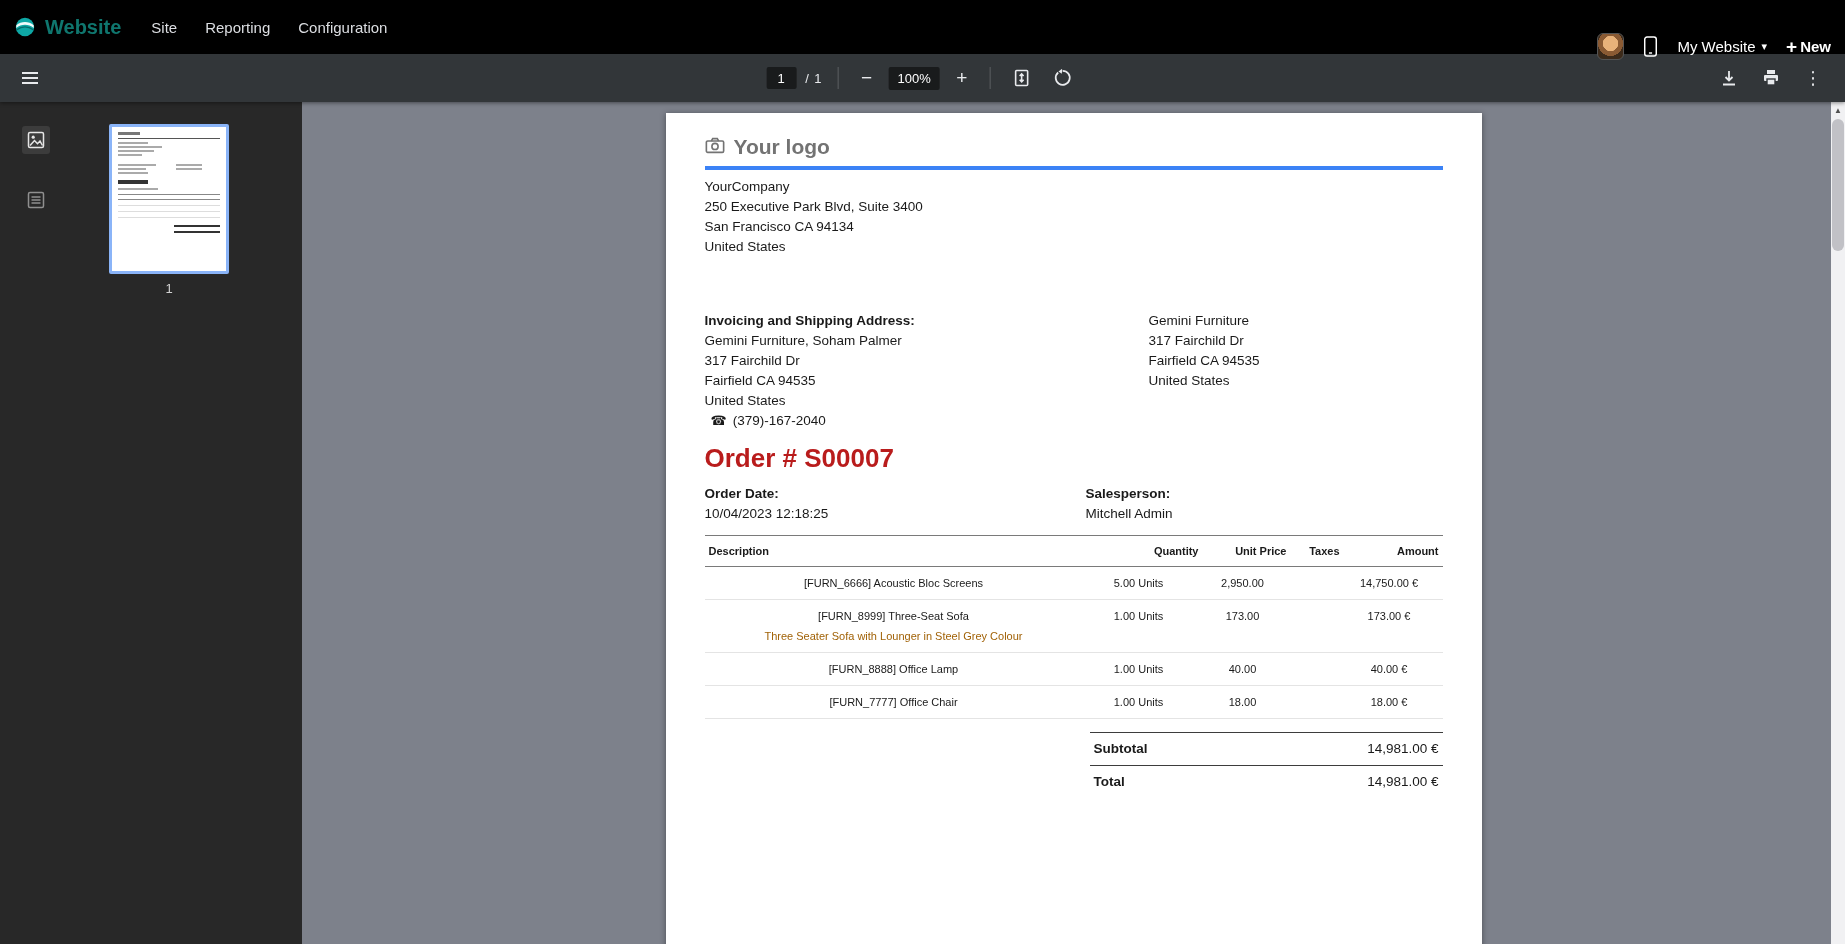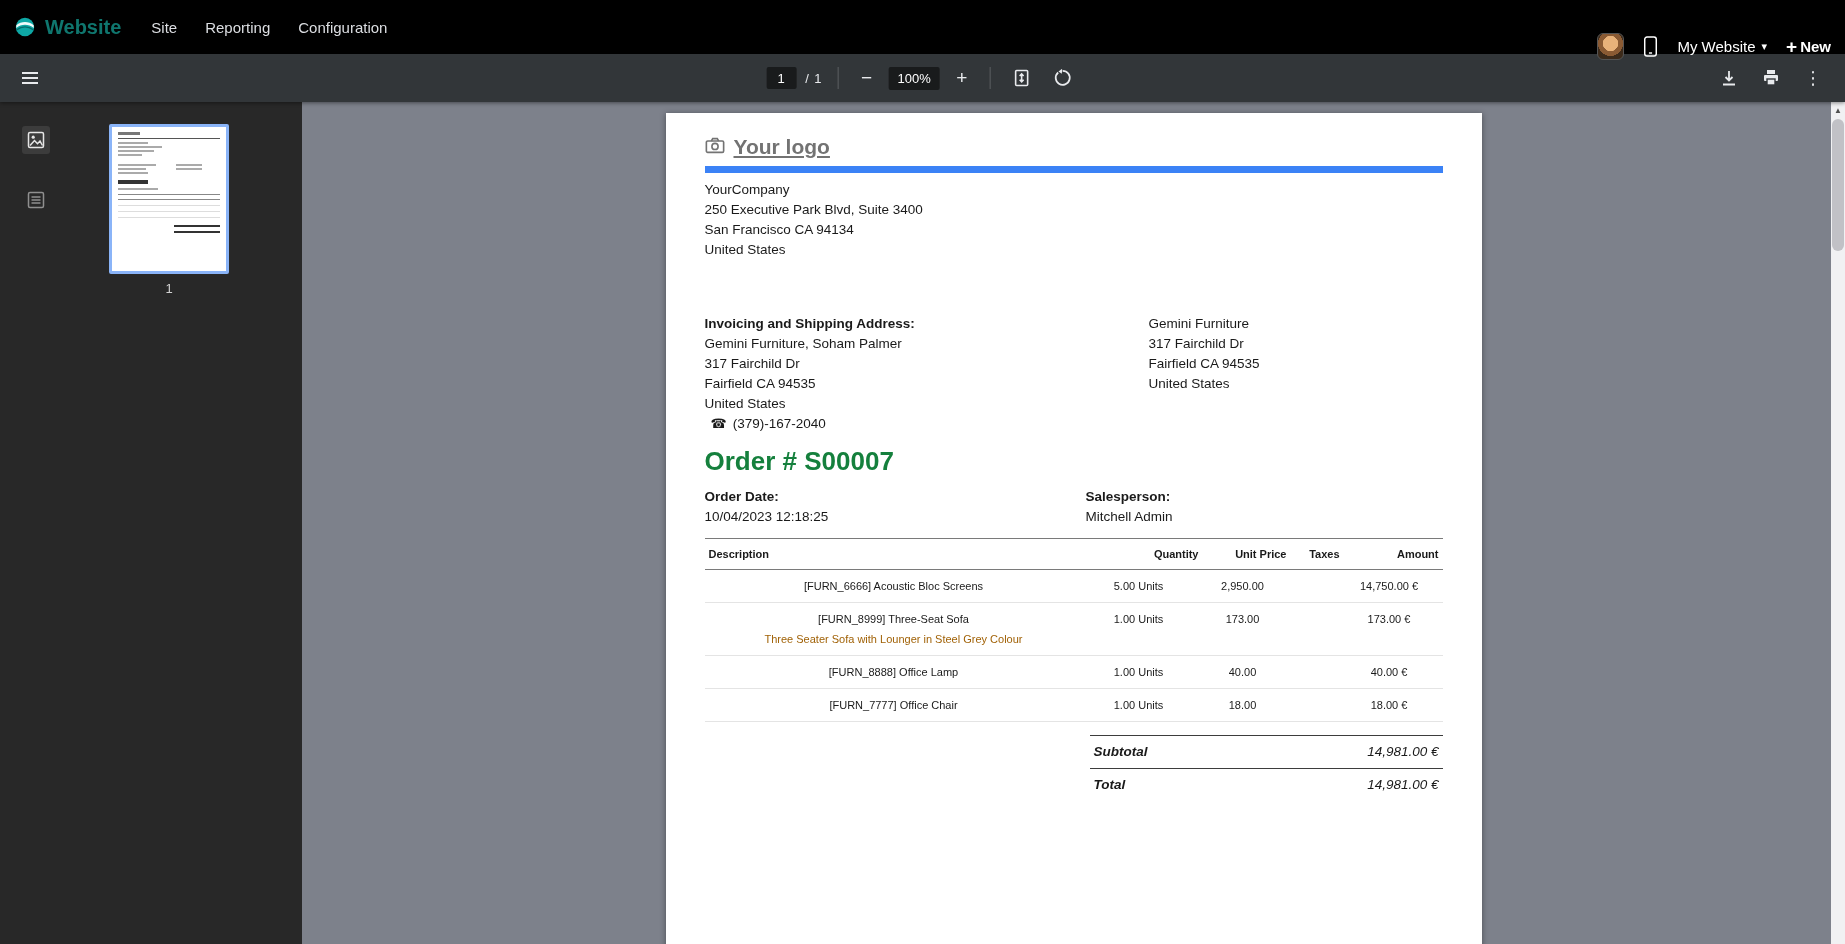--- a/index.html
+++ b/index.html
@@ -59,43 +59,43 @@
   .canvas-area { flex:1; position:relative; overflow:hidden; }
   .pdf-page { width:816px; height:1056px; margin:11px auto 0; background:#fff; box-shadow:0 1px 6px rgba(0,0,0,.4); }
 
   
   .scrollbar { position:absolute; right:0; top:0; width:14px; height:100%; background:#f1f1f3; }
   .scroll-up { height:16px; display:flex; align-items:center; justify-content:center; font-size:8px; color:#505050; cursor:pointer; }
   .scroll-thumb { position:absolute; top:17px; left:1px; width:12px; height:132px; background:#c1c1c6; border-radius:6px; cursor:pointer; }
 
   
   .doc { padding:24px 39px 0; color:#1a1a1a; font-size:13.5px; line-height:20px; }
-  .doc-logo-row { display:flex; align-items:center; gap:9px; color:#737373; font-weight:bold; font-size:21px; padding-bottom:9px; border-bottom:7px solid #3b82f6;text-decoration:underline; }
+  .doc-logo-row { display:flex; align-items:center; gap:9px; color:#737373; font-weight:bold; font-size:21px; padding-bottom:9px; border-bottom:4px solid #3b82f6; }
   .company-block { margin-top:7px; }
   .addr-row { display:flex; margin-top:54px; }
   .addr-left { width:444px; flex:none; }
   .addr-label { font-weight:bold; }
   .phone-line { display:flex; align-items:center; gap:6px; padding-left:6px; }
   .phone-glyph { font-size:13px; }
-  .order-title { margin-top:10px; font-size:26px; font-weight:bold; color:#15803d; line-height:34px; }
+  .order-title { margin-top:10px; font-size:26px; font-weight:bold; color:#b91c1c; line-height:34px; }
   .info-row { display:flex; margin-top:9px; }
   .info-left { width:381px; flex:none; }
   .info-label { font-weight:bold; }
 
   table.order-table { width:100%; border-collapse:collapse; margin-top:11px; font-size:11px; }
   .order-table th { font-weight:bold; border-top:1px solid #7a7a7a; border-bottom:1px solid #7a7a7a; padding:5px 0; }
   .order-table td { padding:6px 0; border-bottom:1px solid #e4e4e4; vertical-align:top;text-align:center; }
   .col-desc { text-align:left; padding-left:4px !important; }
   th.col-desc { width:auto; }
   th.col-qty { width:120px; } th.col-price { width:88px; } th.col-taxes { width:53px; } th.col-amount { width:103px; }
   .col-qty, .col-price, .col-taxes { text-align:right; }
   .col-amount { text-align:right; padding-right:4px !important; }
   .sub-desc { color:#a16207; }
 
-  .totals { width:353px; margin-left:auto; margin-top:13px; font-size:13.5px;font-style:italic; }
+  .totals { width:353px; margin-left:auto; margin-top:13px; font-size:13.5px; }
   .totals-row { display:flex; justify-content:space-between; padding:6px 4px; border-top:1px solid #3d3d3d; }
   .t-label { font-weight:bold; }
 </style>
 </head>
 <body>
 
 <div class="navbar">
   <div class="nav-left">
     <div class="brand-wrap">
       <span class="logo-icon">

